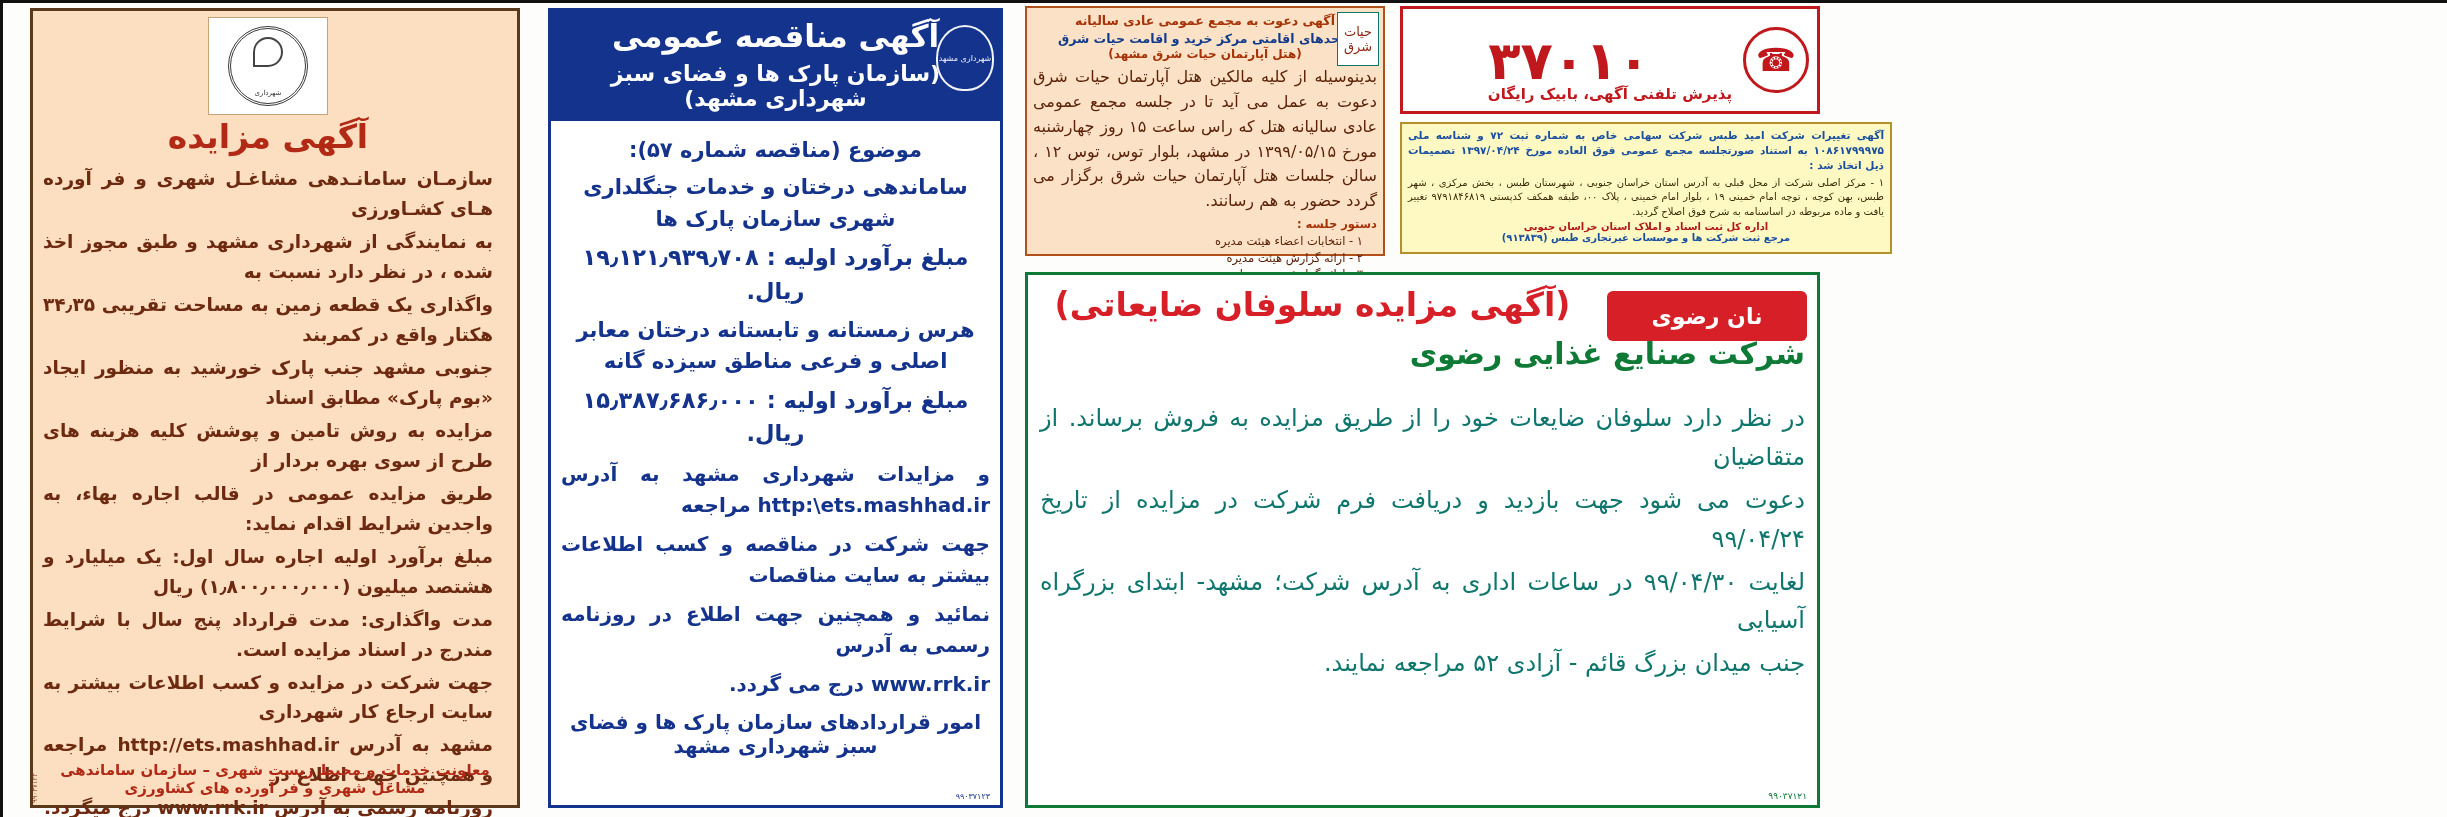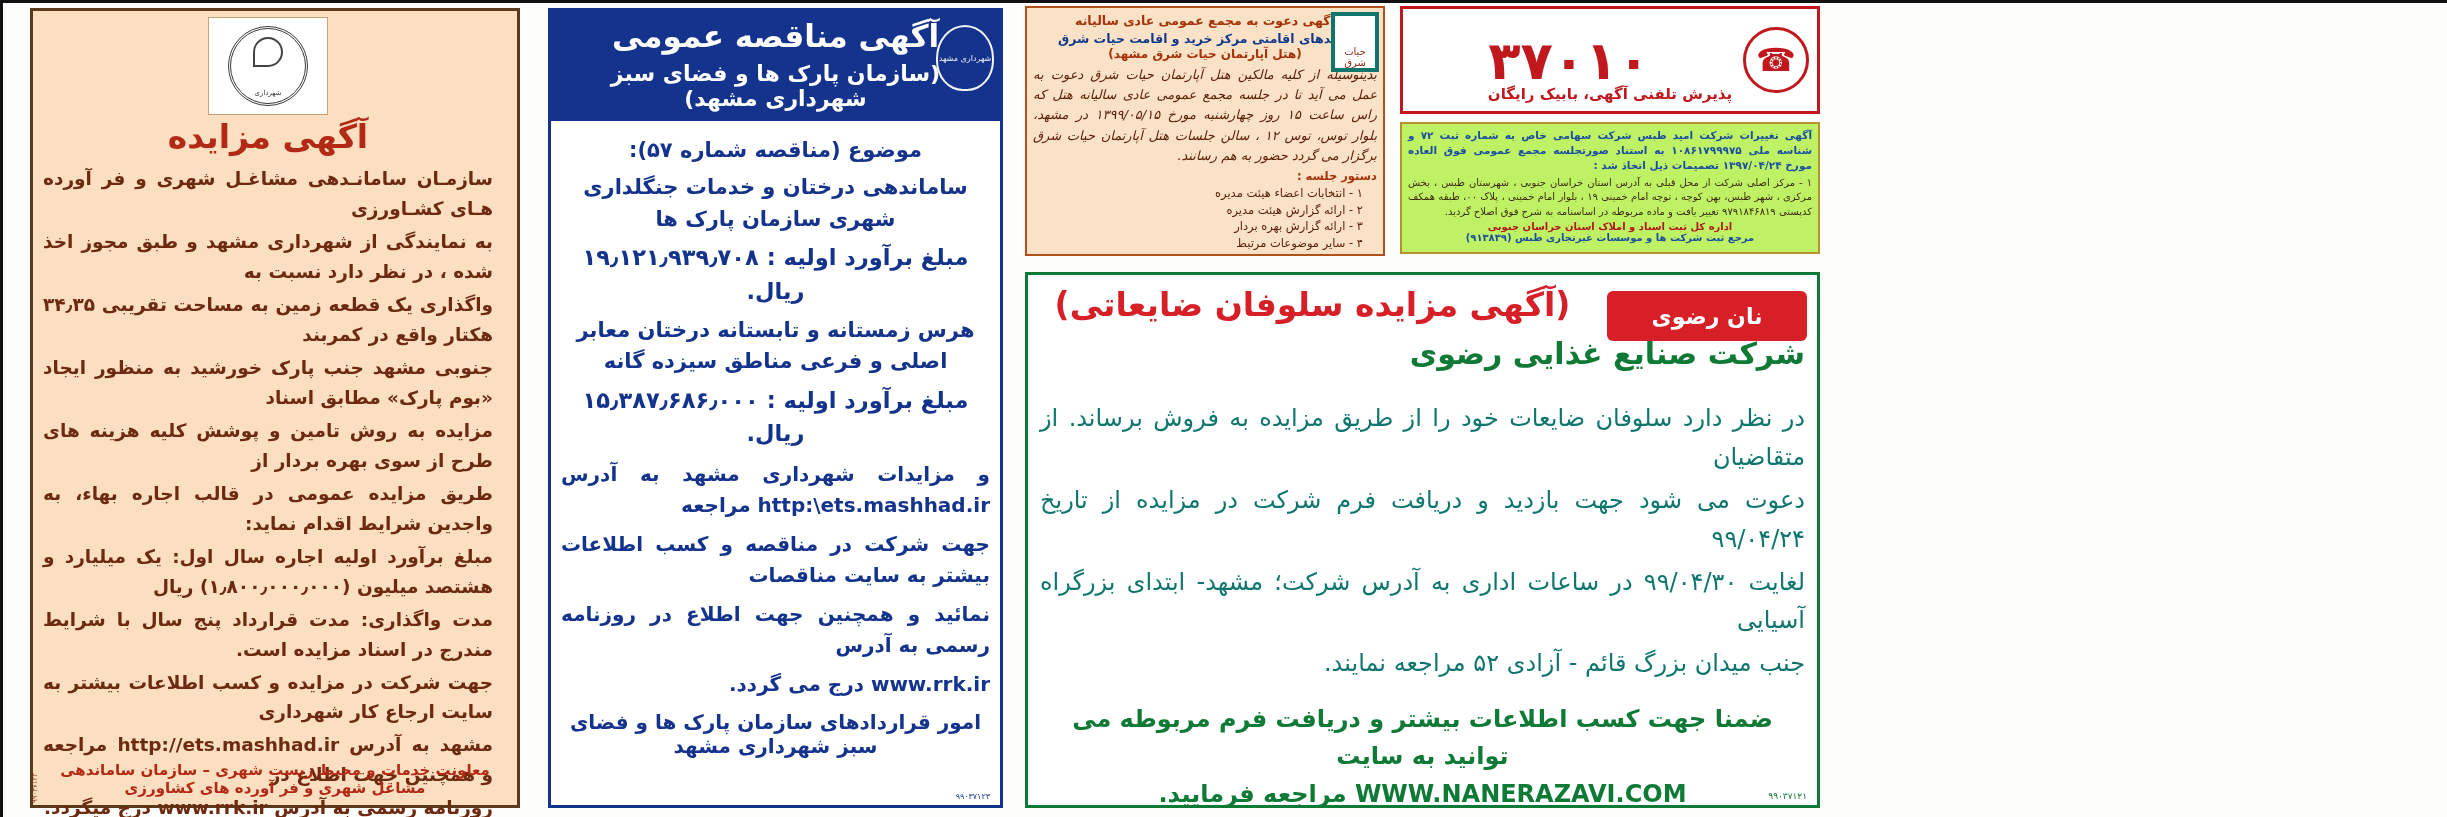--- a/index.html
+++ b/index.html
@@ -92,29 +92,29 @@
 
   
   #ad-assembly-hotel{
     left:1025px;top:6px;width:360px;height:250px;
     background:#fbe2c6;border:2px solid #b0511c;
     padding:4px 6px;color:#8a2a10;
   }
   #ad-assembly-hotel .t1{font-size:12.5px;font-weight:bold;text-align:center;line-height:1.45;color:#a63208;}
   #ad-assembly-hotel .t2{font-size:12.5px;font-weight:bold;text-align:center;color:#123a8a;margin-top:1px;}
   #ad-assembly-hotel .t3{font-size:12px;font-weight:bold;text-align:center;color:#a63208;margin-top:1px;}
-  #ad-assembly-hotel .body{font-size:13px;line-height:1.55;text-align:justify;text-align-last:right;color:#5c2208;margin-top:4px;font-style:italic;}
+  #ad-assembly-hotel .body{font-size:16px;line-height:1.55;text-align:justify;text-align-last:right;color:#5c2208;margin-top:4px;}
   #ad-assembly-hotel .agenda-title{font-size:11.5px;font-weight:bold;color:#a63208;margin-top:3px;}
   #ad-assembly-hotel ol{margin:2px 14px 0 0;padding:0;list-style:none;}
   #ad-assembly-hotel li{font-size:11.5px;line-height:1.45;color:#5c2208;}
   #ad-assembly-hotel .sign{font-size:12px;font-weight:bold;text-align:center;color:#a63208;margin-top:19px;}
   #ad-assembly-hotel .logo{
     position:absolute;right:4px;top:4px;width:40px;height:52px;
-    border:4px solid #0f766e;background:#fff;
-    display:flex;align-items:flex-end;justify-content:center;font-size:10px;color:#8a2a10;text-align:center;
+    border:1px solid #0f766e;background:#fff;
+    display:flex;align-items:center;justify-content:center;font-size:13px;color:#8a2a10;text-align:center;
   }
 
   
   #ad-taxi-phone{
     left:1400px;top:6px;width:420px;height:108px;
     background:#ffffff;border:3px solid #c0181c;
     padding:0;color:#c0181c;display:flex;align-items:center;
   }
   #ad-taxi-phone .num{
     flex:1;text-align:center;font-size:53px;font-weight:bold;color:#c0181c;
@@ -124,22 +124,22 @@
     position:absolute;bottom:8px;right:0;left:0;text-align:center;
     font-size:15px;font-weight:bold;color:#c0181c;
   }
   #ad-taxi-phone .phone-icon{
     width:60px;height:60px;margin:0 8px;border:3px solid #c0181c;border-radius:50%;
     display:flex;align-items:center;justify-content:center;font-size:32px;color:#c0181c;
   }
 
   
   #ad-registry-omid{
-    left:1400px;top:122px;width:420px;height:132px;
-    background:#bef264;border:2px solid #b6912a;
+    left:1400px;top:122px;width:492px;height:132px;
+    background:#fef9c3;border:2px solid #b6912a;
     padding:4px 6px;color:#3b2a08;
   }
   #ad-registry-omid .t{font-size:10.5px;font-weight:bold;color:#1a4fa0;line-height:1.45;text-align:justify;text-align-last:right;}
   #ad-registry-omid .body{font-size:10px;line-height:1.45;text-align:justify;text-align-last:right;margin-top:2px;}
   #ad-registry-omid .foot{font-size:10px;font-weight:bold;color:#b0181c;text-align:center;margin-top:2px;}
   #ad-registry-omid .foot2{font-size:10px;font-weight:bold;color:#1a4fa0;text-align:center;}
 
   
   #ad-auction-cellophane{
     left:1025px;top:272px;width:795px;height:536px;
@@ -264,19 +264,15 @@
   <div class="ad" id="ad-auction-cellophane">
     <div class="brand">نان رضوی</div>
     <div class="title">(آگهی مزایده سلوفان ضایعاتی)</div>
     <div class="sub">شرکت صنایع غذایی رضوی</div>
     <div class="body">
       <p>در نظر دارد سلوفان ضایعات خود را از طریق مزایده به فروش برساند. از متقاضیان</p>
       <p>دعوت می شود جهت بازدید و دریافت فرم شرکت در مزایده از تاریخ ۹۹/۰۴/۲۴</p>
       <p>لغایت ۹۹/۰۴/۳۰ در ساعات اداری به آدرس شرکت؛ مشهد- ابتدای بزرگراه آسیایی</p>
       <p>جنب میدان بزرگ قائم - آزادی ۵۲ مراجعه نمایند.</p>
     </div>
-    <div class="note">
-      <div>ضمنا جهت کسب اطلاعات بیشتر و دریافت فرم مربوطه می توانید به سایت</div>
-      <div class="site">WWW.NANERAZAVI.COM مراجعه فرمایید.</div>
-    </div>
     <div class="code">۹۹۰۳۷۱۲۱</div>
   </div>
 </div>
 
 </body></html>

